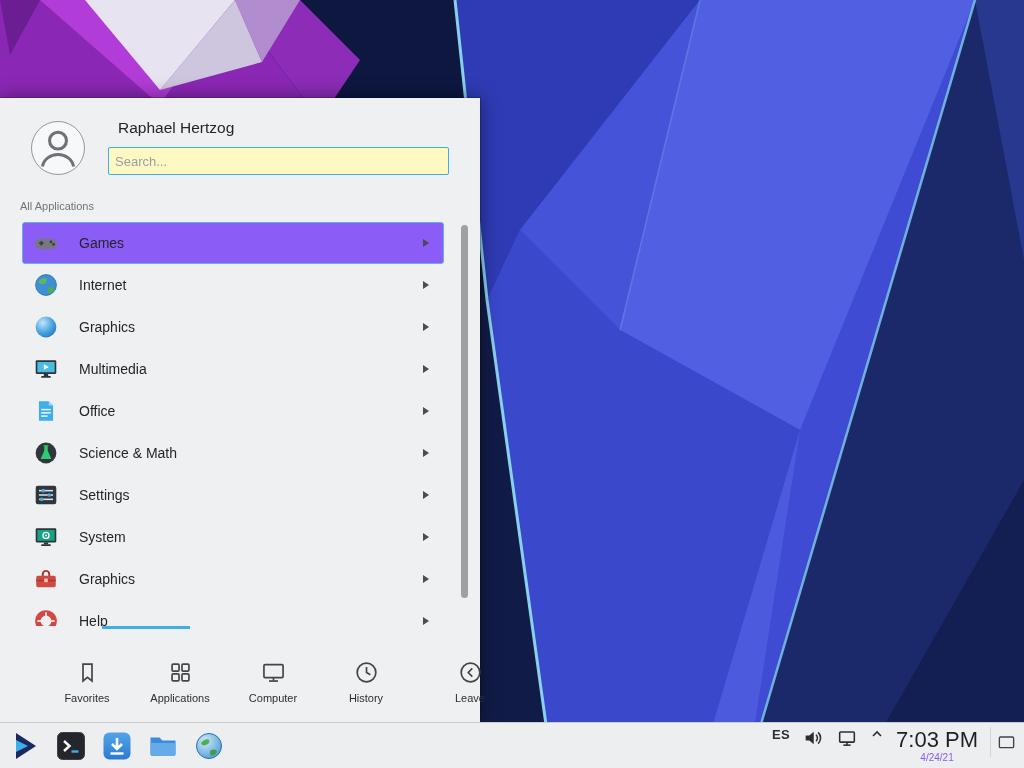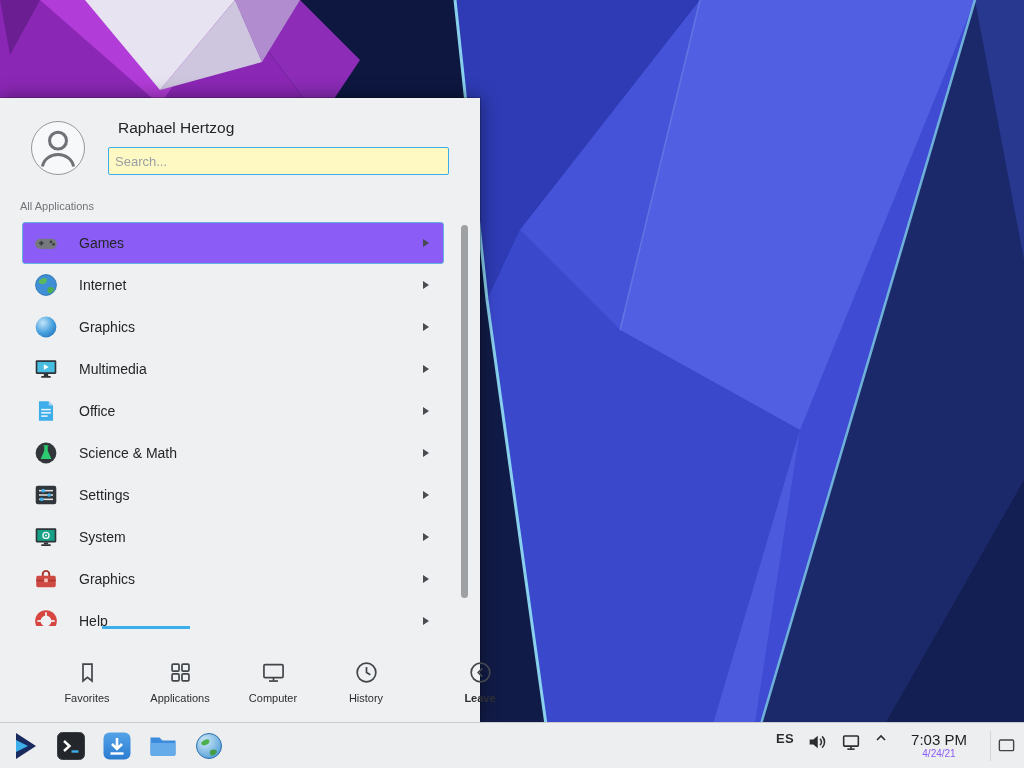--- a/index.html
+++ b/index.html
@@ -52,21 +52,21 @@
     border-radius: 3.5px; background: #9da1a4;
   }
 
   
   .tab-indicator { position: absolute; left: 102px; top: 528px; width: 88px; height: 3px; background: #3daee9; }
   .tab-bar { position: absolute; left: 0; top: 531px; width: 564px; height: 93px; margin-left: 33px; }
   .tab {
     position: absolute; top: 0; width: 90px; height: 88px; text-align: center; cursor: default;
     background: none; border: none; font-family: "Liberation Sans", sans-serif;
   }
-  .tab-1 { left: 9px; } .tab-2 { left: 102px; text-align: center; } .tab-3 { left: 195px; } .tab-4 { left: 288px; } .tab-5 { left: 402px; font-weight: bold; }
+  .tab-1 { left: 9px; } .tab-2 { left: 102px; text-align: center; } .tab-3 { left: 195px; } .tab-4 { left: 288px; } .tab-5 { left: 392px; }
   .tab-icon { display: block; margin: 17px auto 6px auto; width: 27px; height: 27px; }
   .tab-icon svg { width: 27px; height: 27px; }
   .tab-label { display: block; font-size: 11px; color: #2b2e31; }
 
   
   .taskbar {
     position: absolute; left: 0; top: 722px; width: 1024px; height: 46px;
     background: #edeeef; border-top: 1px solid #c9cbcd;
     display: flex; align-items: center;
   }
@@ -74,21 +74,21 @@
   .tb-btn { background: none; border: none; width: 33px; height: 33px; padding: 0; display: inline-flex; align-items: center; justify-content: center; }
   .tb-btn svg { width: 32px; height: 32px; }
   .tb-spacer { flex: 1 1 auto; }
   .tray { display: flex; align-items: flex-start; gap: 12px; padding-right: 8px; }
   .kbd-layout { font-size: 13px; font-weight: bold; color: #2b2e31; letter-spacing: .3px; }
   .tray-icon { width: 22px; height: 22px; display: inline-flex; }
   .tray-icon svg { width: 22px; height: 22px; }
   .tray-caret { width: 14px; height: 14px; display: inline-flex; }
   .tray-caret svg { width: 14px; height: 14px; }
   .clock { text-align: center; line-height: 1.15; min-width: 78px; }
-  .clock-time { font-size: 15px; color: #1d2022; }
+  .clock-time { font-size: 22px; color: #1d2022; }
   .clock-date { font-size: 10px; color: #8b5cf6; }
   .show-desktop { width: 26px; height: 30px; display: inline-flex; align-items: center; justify-content: center; border-left: 1px solid #d4d6d8; padding-left: 6px; }
 </style>
 </head>
 <body>
 
 <div class="desktop">
 
   <svg class="wallpaper" viewBox="0 0 1024 768" preserveAspectRatio="none">
     <rect width="1024" height="768" fill="#111b47"></rect>

